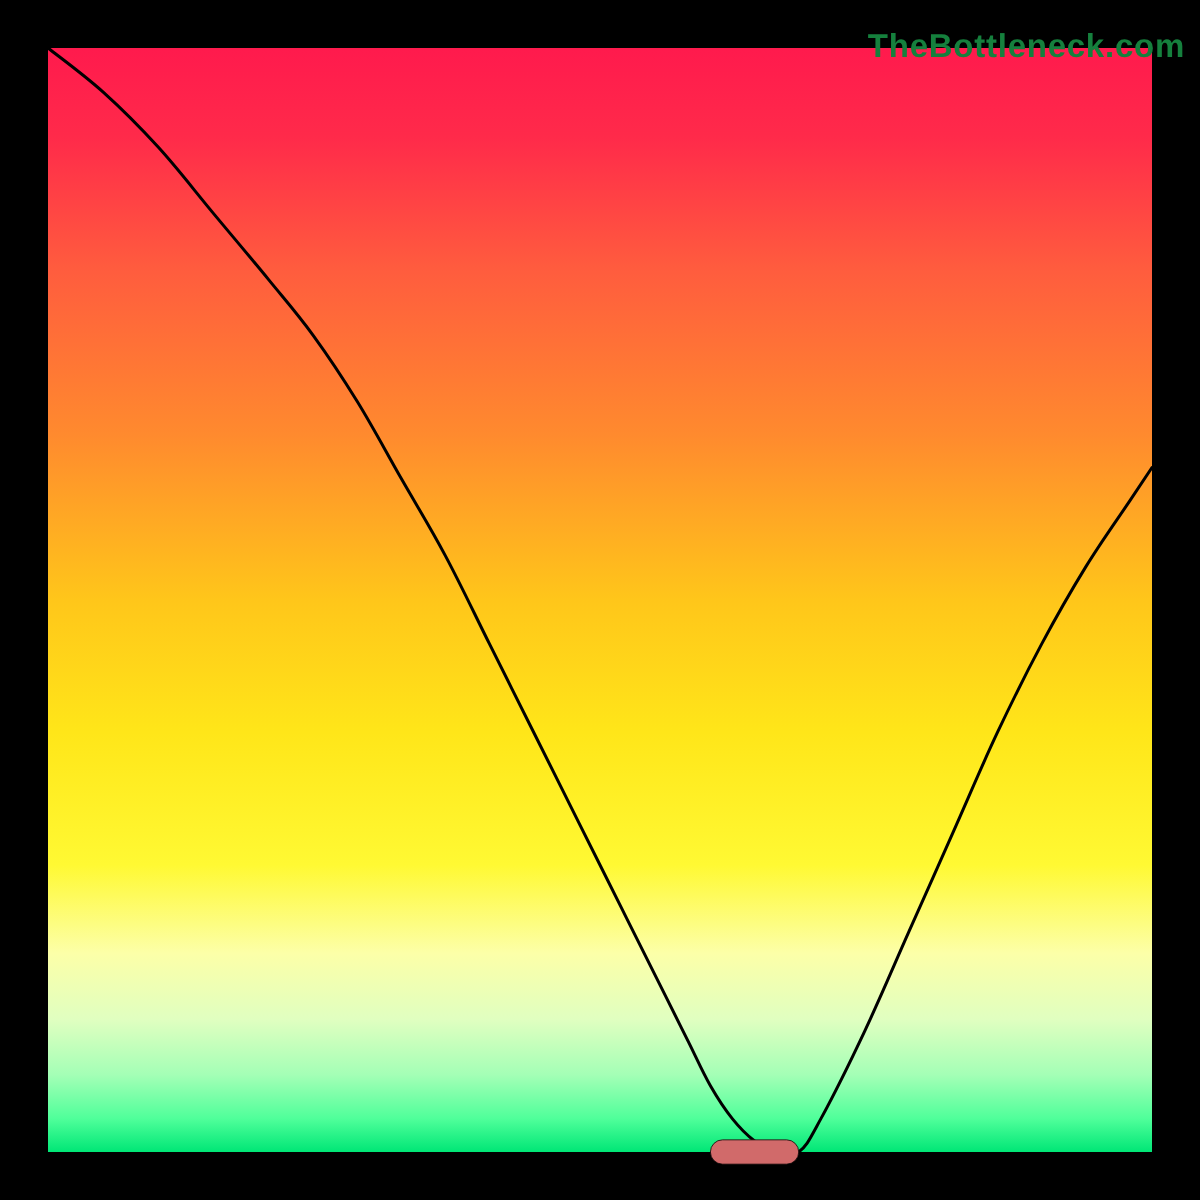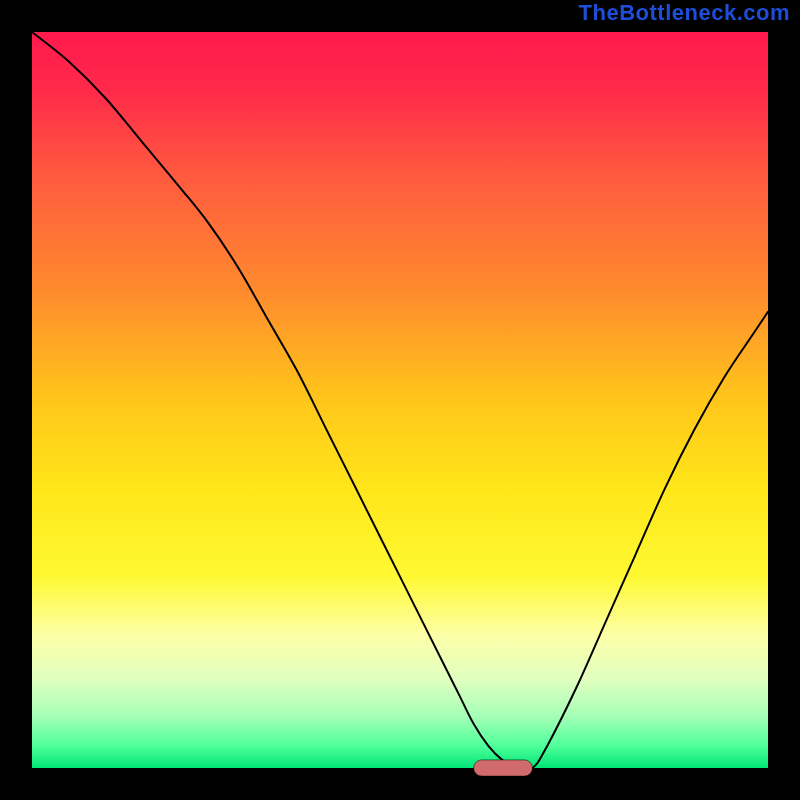--- a/index.html
+++ b/index.html
@@ -8,25 +8,25 @@
     background: #fff;
     font-family: Arial, sans-serif;
   }
   .chart-wrap {
     position: relative;
     width: 800px;
     height: 800px;
   }
   .watermark {
     position: absolute;
-    top: 0;
+    top: 18px;
     right: 10px;
     font-size: 22px;
     font-weight: bold;
-    color: #1d4ed8;
+    color: #15803d;
     z-index: 10;
     letter-spacing: 0.5px;
   }
   svg {
     display: block;
   }
 </style>
 </head>
 <body>
 

